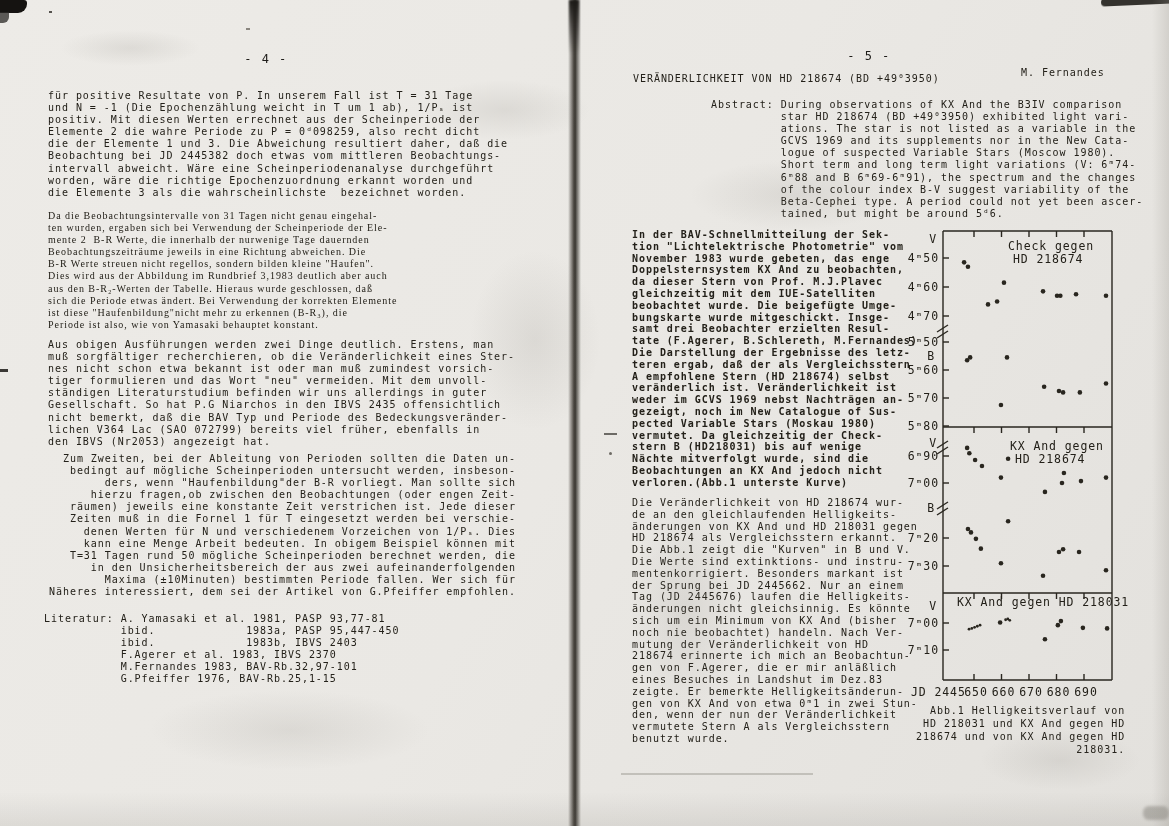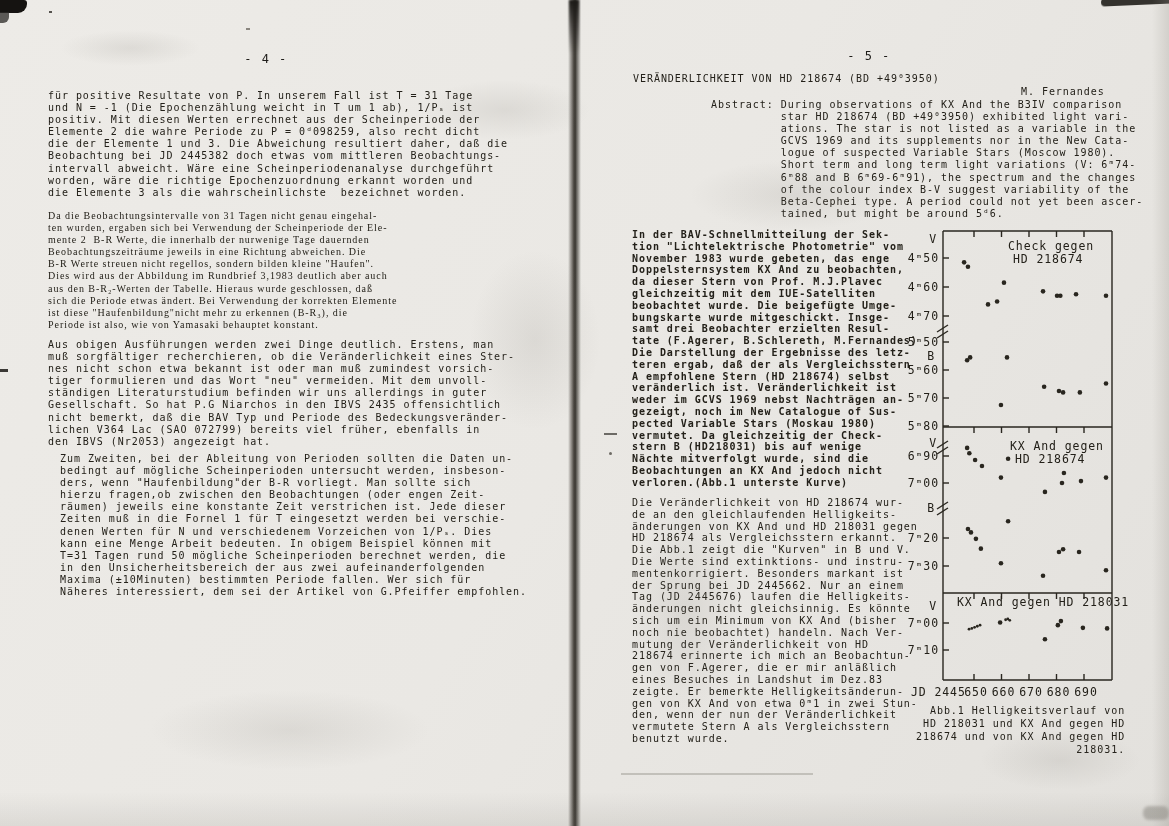--- a/index.html
+++ b/index.html
@@ -63,37 +63,43 @@
 Periode ist also, wie von Yamasaki behauptet konstant.</pre>
   <pre style="left:48px;top:339px;">Aus obigen Ausführungen werden zwei Dinge deutlich. Erstens, man
 muß sorgfältiger recherchieren, ob die Veränderlichkeit eines Ster-
 nes nicht schon etwa bekannt ist oder man muß zumindest vorsich-
 tiger formulieren und das Wort "neu" vermeiden. Mit dem unvoll-
 ständigen Literaturstudium befinden wir uns allerdings in guter
 Gesellschaft. So hat P.G Niarchos in den IBVS 2435 offensichtlich
 nicht bemerkt, daß die BAV Typ und Periode des Bedeckungsveränder-
 lichen V364 Lac (SAO 072799) bereits viel früher, ebenfalls in
 den IBVS (Nr2053) angezeigt hat.</pre>
-  <pre style="left:60px;top:453px;">Zum Zweiten, bei der Ableitung von Perioden sollten die Daten un-
+  <pre style="left:49px;top:453px;text-align:right;">Zum Zweiten, bei der Ableitung von Perioden sollten die Daten un-
 bedingt auf mögliche Scheinperioden untersucht werden, insbeson-
 ders, wenn "Haufenbildung"der B-R vorliegt. Man sollte sich
 hierzu fragen,ob zwischen den Beobachtungen (oder engen Zeit-
 räumen) jeweils eine konstante Zeit verstrichen ist. Jede dieser
 Zeiten muß in die Fornel 1 für T eingesetzt werden bei verschie-
 denen Werten für N und verschiedenem Vorzeichen von 1/Pₛ. Dies
 kann eine Menge Arbeit bedeuten. In obigem Beispiel können mit
 T=31 Tagen rund 50 mögliche Scheinperioden berechnet werden, die
 in den Unsicherheitsbereich der aus zwei aufeinanderfolgenden
 Maxima (±10Minuten) bestimmten Periode fallen. Wer sich für
 Näheres interessiert, dem sei der Artikel von G.Pfeiffer empfohlen.</pre>
+  <pre style="left:44px;top:613px;">Literatur: A. Yamasaki et al. 1981, PASP 93,77-81
+           ibid.             1983a, PASP 95,447-450
+           ibid.             1983b, IBVS 2403
+           F.Agerer et al. 1983, IBVS 2370
+           M.Fernandes 1983, BAV-Rb.32,97-101
+           G.Pfeiffer 1976, BAV-Rb.25,1-15</pre>
 
   <div class="pageno" style="left:838px;top:49px;width:62px;text-align:center;">- 5 -</div>
 
   <pre style="left:633px;top:73px;">VERÄNDERLICHKEIT VON HD 218674 (BD +49⁰3950)</pre>
-  <pre style="left:1021px;top:86px;">M. Fernandes</pre>
+  <pre style="left:1021px;top:67px;">M. Fernandes</pre>
 
   <pre style="left:667px;top:99px;margin-left:44px;">Abstract: During observations of KX And the B3IV comparison
           star HD 218674 (BD +49⁰3950) exhibited light vari-
           ations. The star is not listed as a variable in the
           GCVS 1969 and its supplements nor in the New Cata-
           logue of suspected Variable Stars (Moscow 1980).
           Short term and long term light variations (V: 6ᵐ74-
           6ᵐ88 and B 6ᵐ69-6ᵐ91), the spectrum and the changes
           of the colour index B-V suggest variability of the
           Beta-Cephei type. A period could not yet been ascer-

